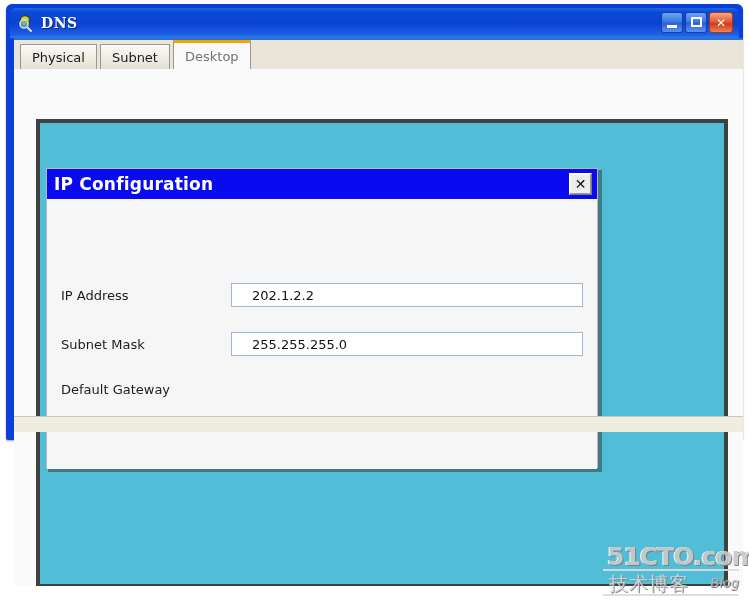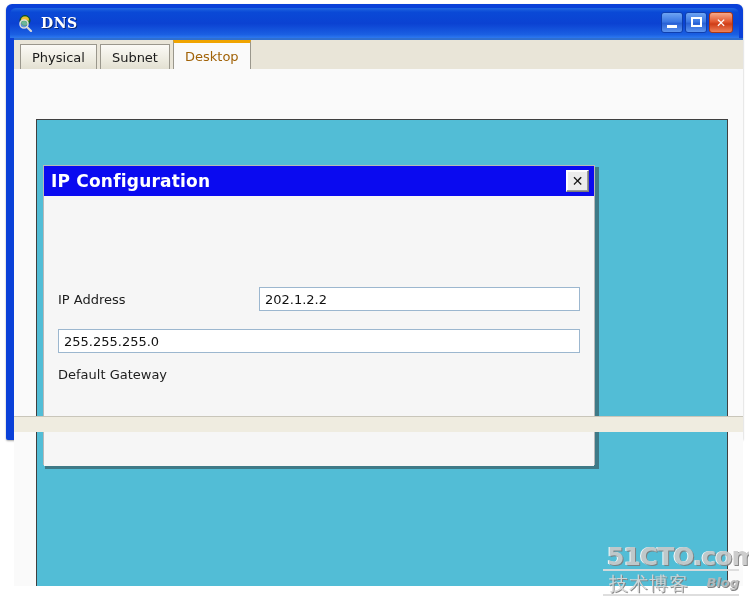--- a/index.html
+++ b/index.html
@@ -170,21 +170,21 @@
     position: relative;
     margin-top: 8px;
   }
   .tab.active {
     height: 29px;
     background: #fafafa;
     border-top: 3px solid #f0a400;
     border-left: 1px solid #9a978c;
     border-right: 1px solid #9a978c;
     z-index: 3;
-    color: #a16207;
+    color: #737373;
   }
 
   
   .content {
     position: absolute;
     left: 0;
     top: 31px;
     width: 729px;
     height: 517px;
     background: #fafafa;
@@ -192,21 +192,21 @@
   }
 
   
   .desktop {
     position: absolute;
     left: 22px;
     top: 50px;
     width: 692px;
     height: 469px;
     background: #52bdd6;
-    border: 1px solid #404040;
+    border: 4px solid #404040;
     box-sizing: border-box;
   }
 
   
   .ipwin {
     position: absolute;
     left: 6px;
     top: 45px;
     width: 554px;
     height: 302px;
@@ -293,21 +293,21 @@
     flex: 0 0 auto;
   }
   .form-input {
     flex: 1 1 auto;
     height: 24px;
     background: #ffffff;
     border: 1px solid #9cb7cf;
     box-sizing: border-box;
     display: flex;
     align-items: center;
-    padding-left: 5px;
+    padding-left: 20px;
     font-size: 13px;
     color: #111;
     cursor: text;
     position: relative;
   }
   .caret {
     display: inline-block;
     width: 1px;
     height: 15px;
     background: #000;
@@ -357,21 +357,21 @@
     color: #d8d8d8;
     text-shadow: 1px 1px 0 #808080;
     letter-spacing: 1px;
   }
   .wm-blog {
     position: absolute;
     right: 6px;
     top: 35px;
     font-size: 13px;
     font-style: italic;
-    font-weight: bold;
+    font-weight: normal;
     color: #b9b9b9;
     text-shadow: 1px 1px 0 #7a7a7a;
   }
   .wm-line {
     position: absolute;
     left: 4px;
     width: 136px;
     height: 2px;
     background: #dcdcdc;
   }
@@ -434,34 +434,35 @@
 
               <div class="ipwin-title">
                 <span class="ipwin-title-text">IP Configuration</span>
               </div>
               <div class="ipwin-close">
                 <span>✕</span>
               </div>
 
               <div class="ipwin-body">
 
-                <div class="form-row" style="top:91px;gap:31px;">
+                <div class="form-row" style="top:84px;">
                   <span class="form-label">IP Address</span>
                   <span class="form-input">
                     <span>202.1.2.2</span>
                   </span>
                 </div>
 
                 <div class="form-row" style="top:133px;">
+                  <span class="form-label">Subnet Mask</span>
                   <span class="form-input">
                     <span>255.255.255.0</span>
                   </span>
                 </div>
 
-                <div class="form-row" style="top:166px;">
+                <div class="form-row" style="top:178px;">
                   <span class="form-label">Default Gateway</span>
                 </div>
 
               </div>
             </div>
           </div>
 
         </div>
       </div>
     </div>

